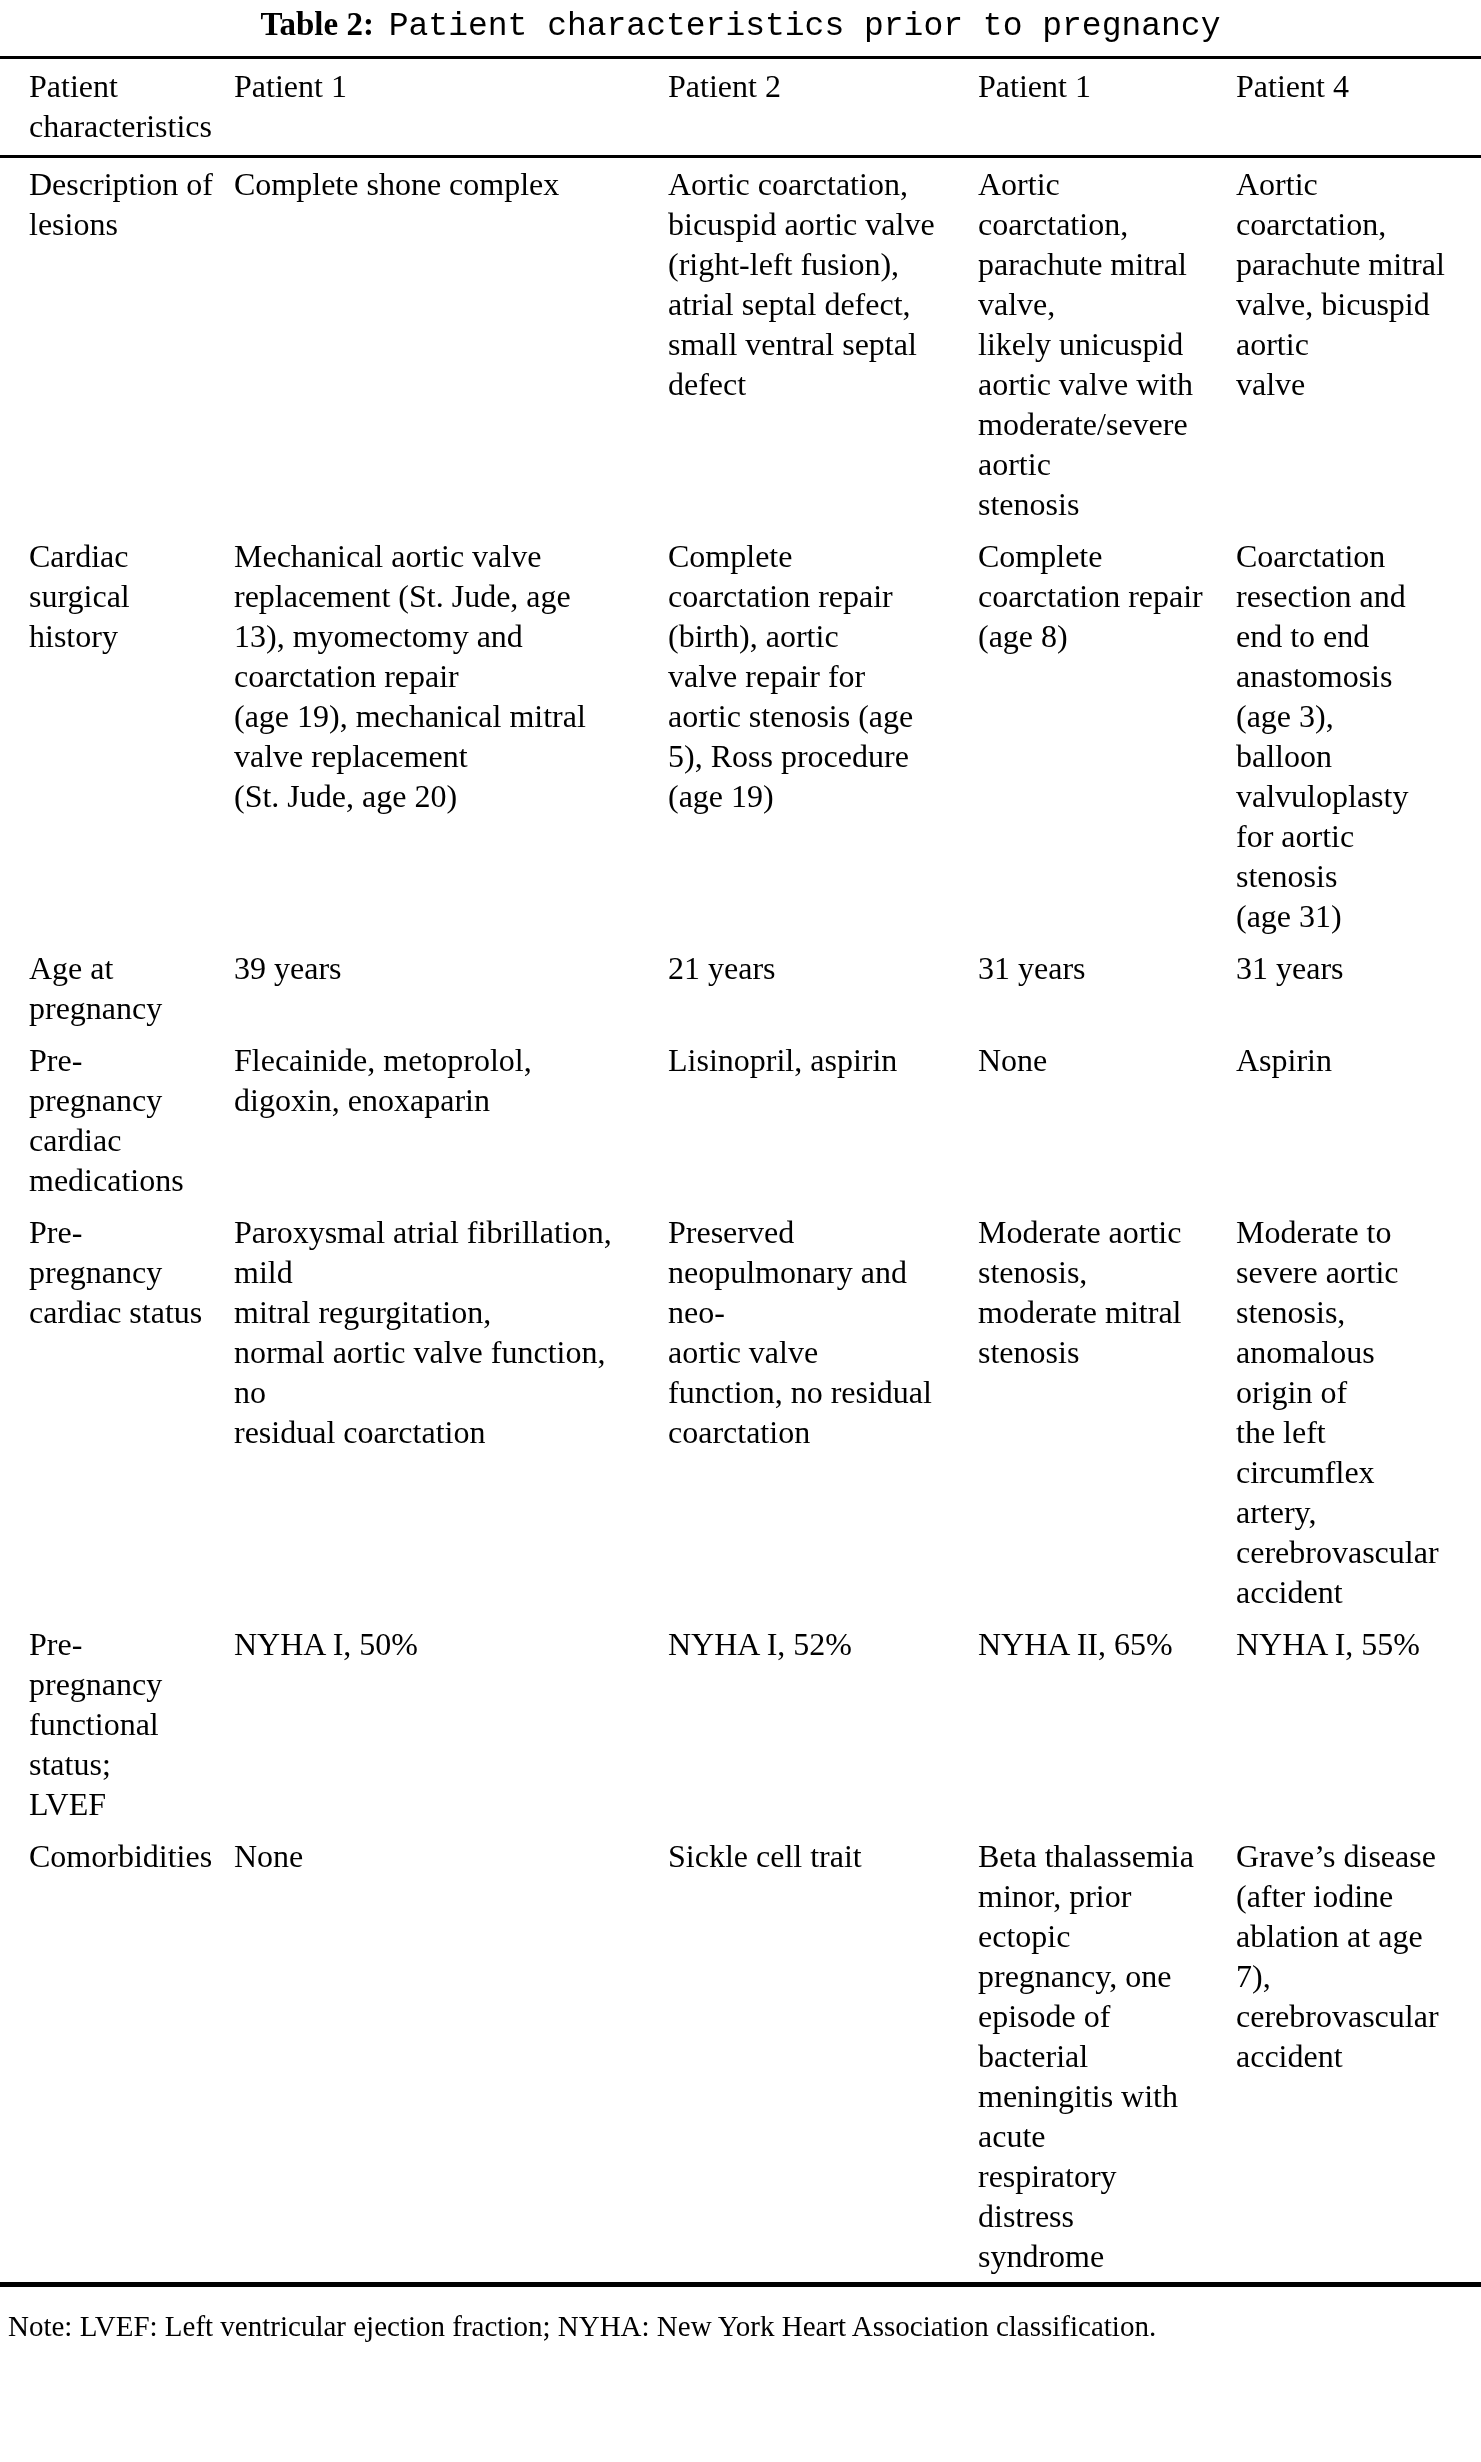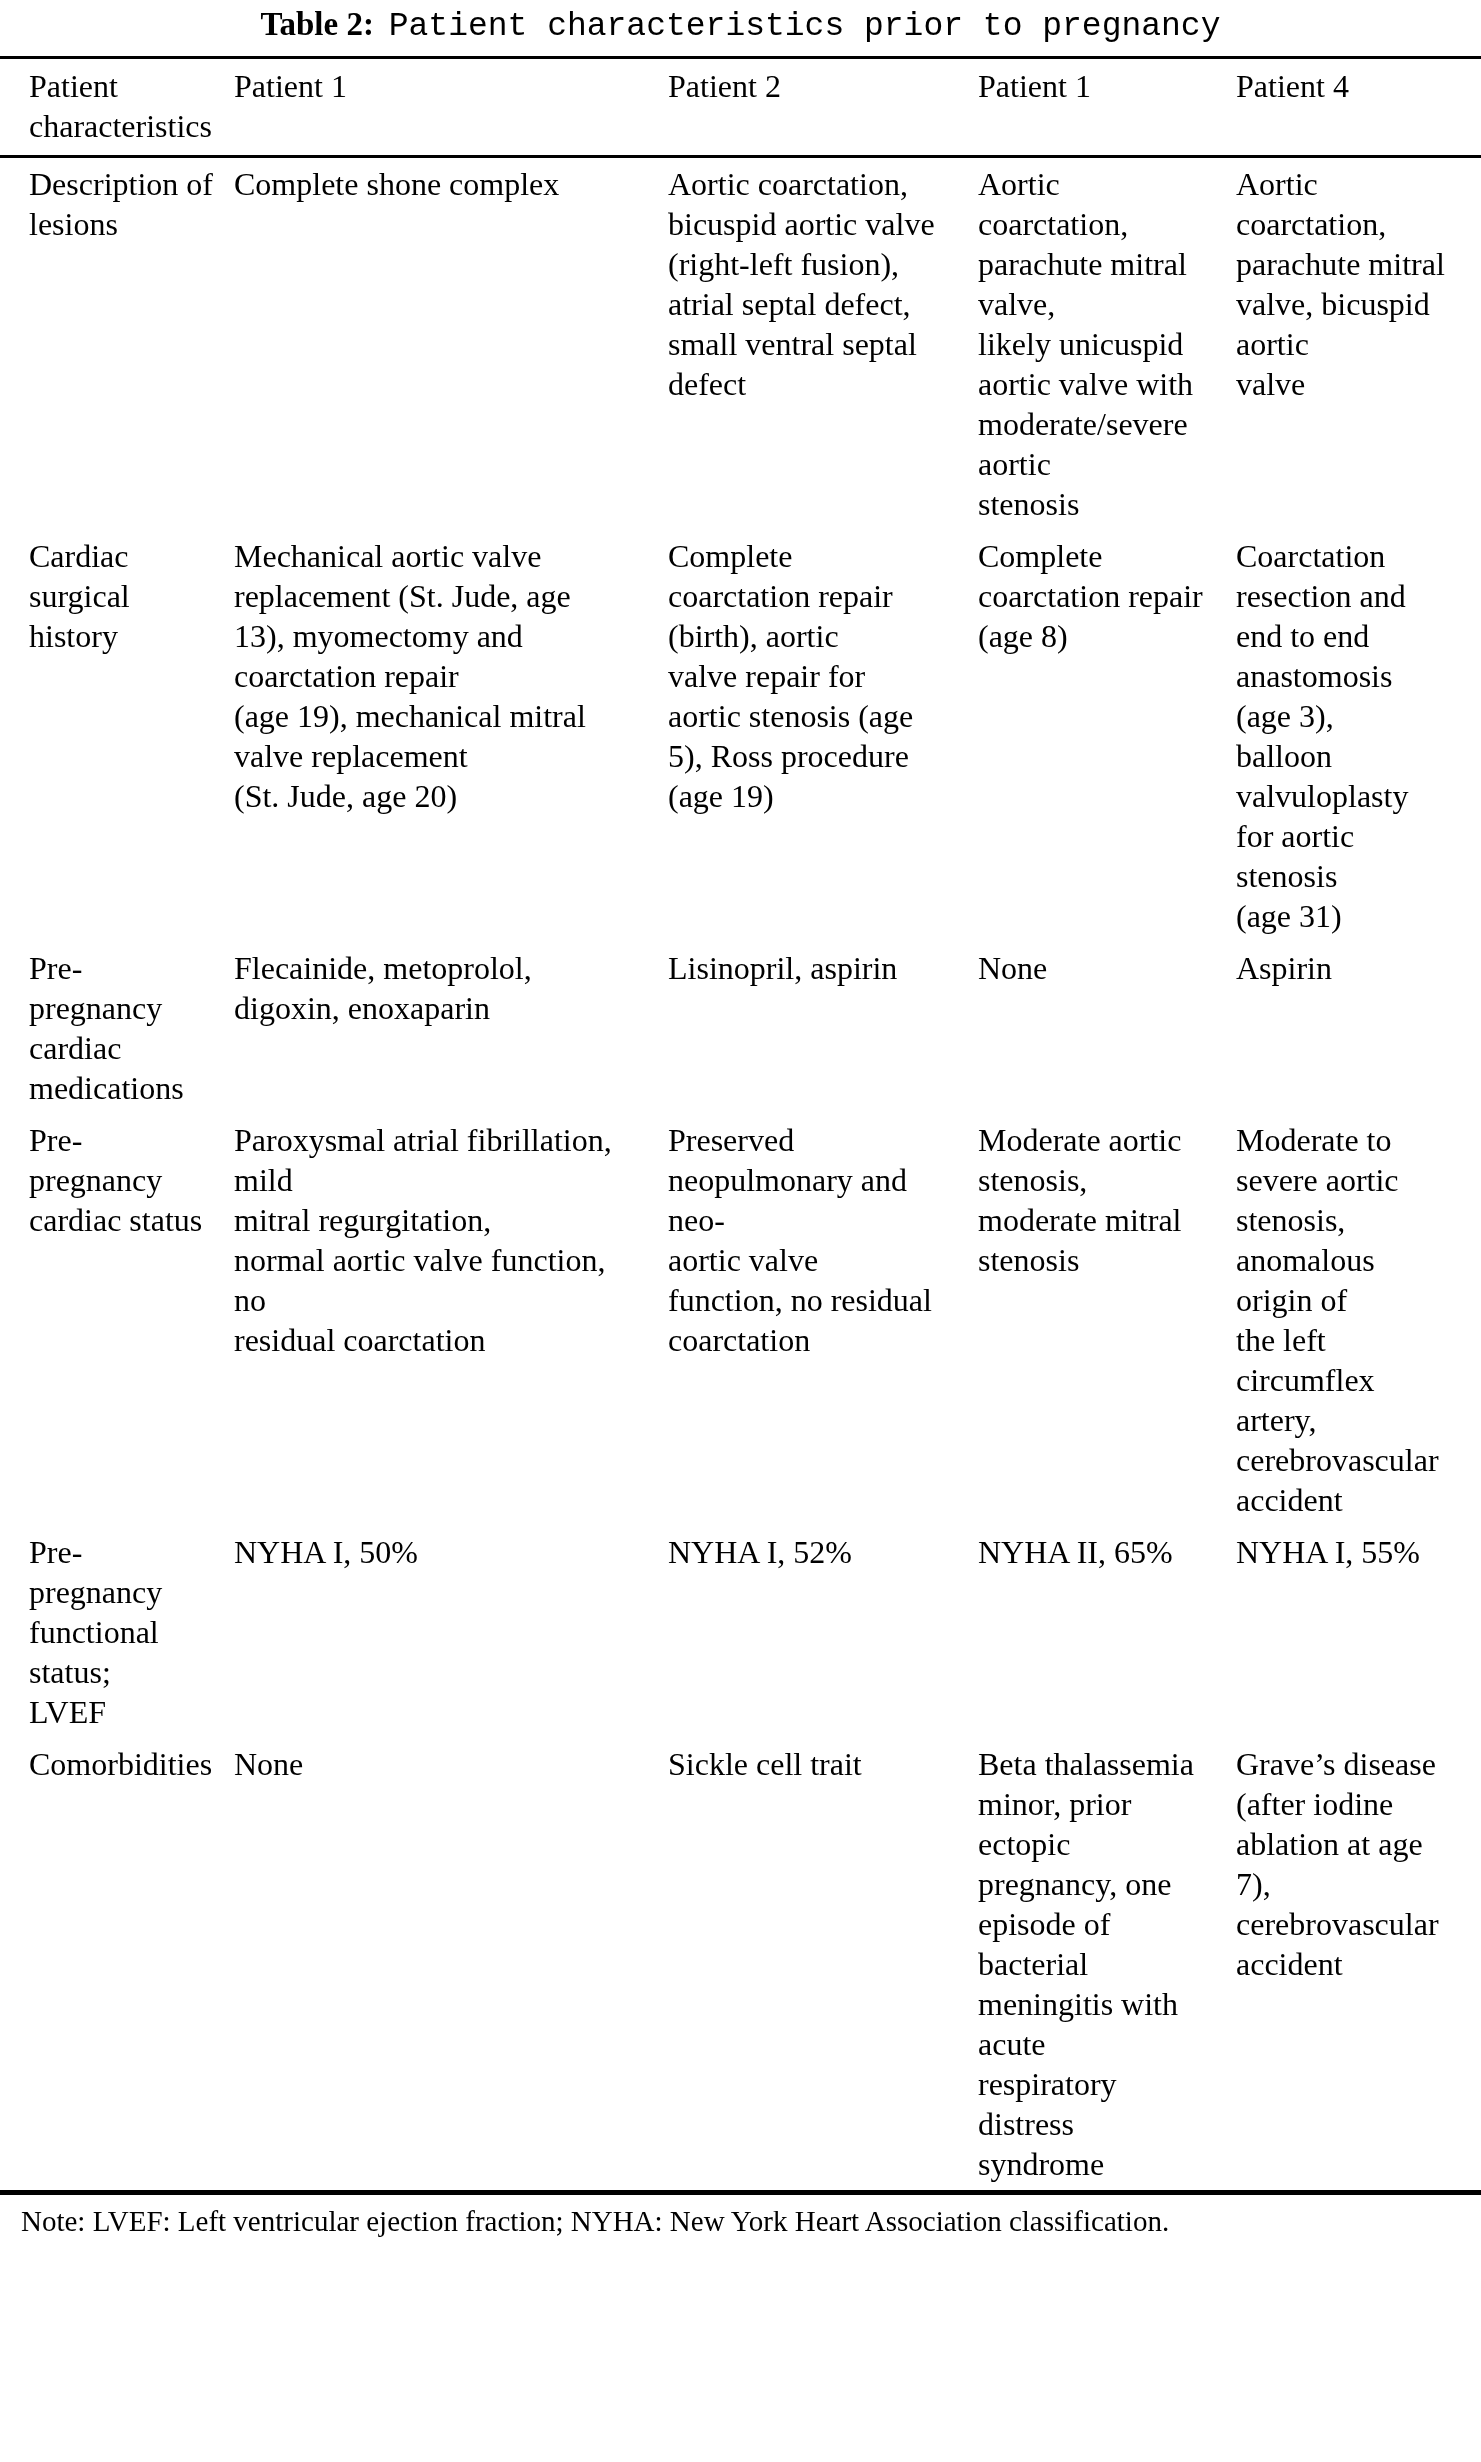--- a/index.html
+++ b/index.html
@@ -42,22 +42,22 @@
     overflow: hidden;
   }
   table.chars thead th {
     border-bottom: 3.8px solid #000;
     padding-top: 7.6px;
     padding-bottom: 9px;
   }
   table.chars th.c0, table.chars td.c0 { padding-left: 29px; }
 
   .footnote {
-    margin-top: 9px;
-    padding-left: 21px;
+    margin-top: 22px;
+    padding-left: 8px;
     font-size: 29px;
     line-height: 35px;
   }
 </style>
 </head>
 <body>
 
 <div class="title">
   <span class="title-label">Table 2:</span><span class="title-text">Patient characteristics prior to pregnancy</span>
 </div>
@@ -133,20 +133,28 @@
 end to end
 anastomosis
 (age 3),
 balloon
 valvuloplasty
 for aortic
 stenosis
 (age 31)</td>
     </tr>
     <tr>
+      <td class="c0">Age at
+pregnancy</td>
+      <td>39 years</td>
+      <td>21 years</td>
+      <td>31 years</td>
+      <td>31 years</td>
+    </tr>
+    <tr>
       <td class="c0">Pre-
 pregnancy
 cardiac
 medications</td>
       <td>Flecainide, metoprolol,
 digoxin, enoxaparin</td>
       <td>Lisinopril, aspirin</td>
       <td>None</td>
       <td>Aspirin</td>
     </tr>

